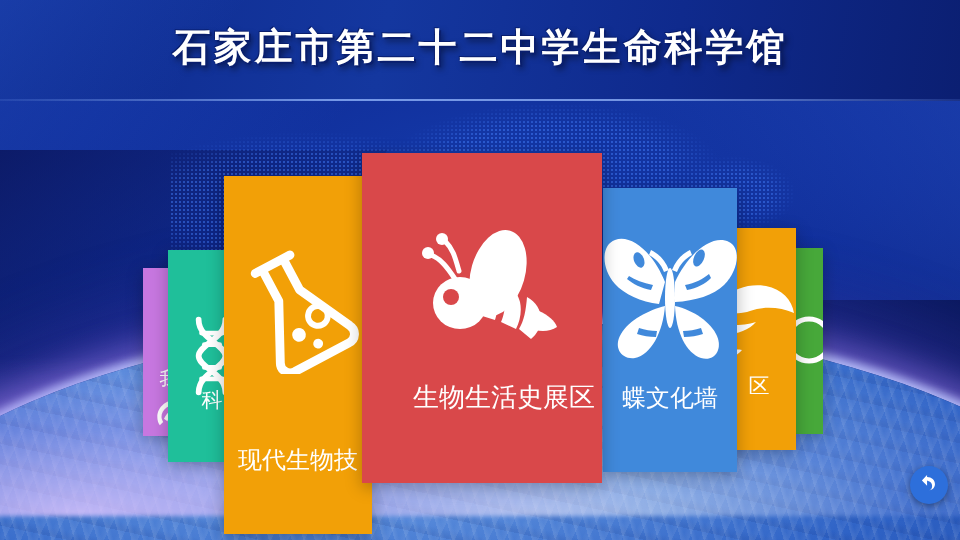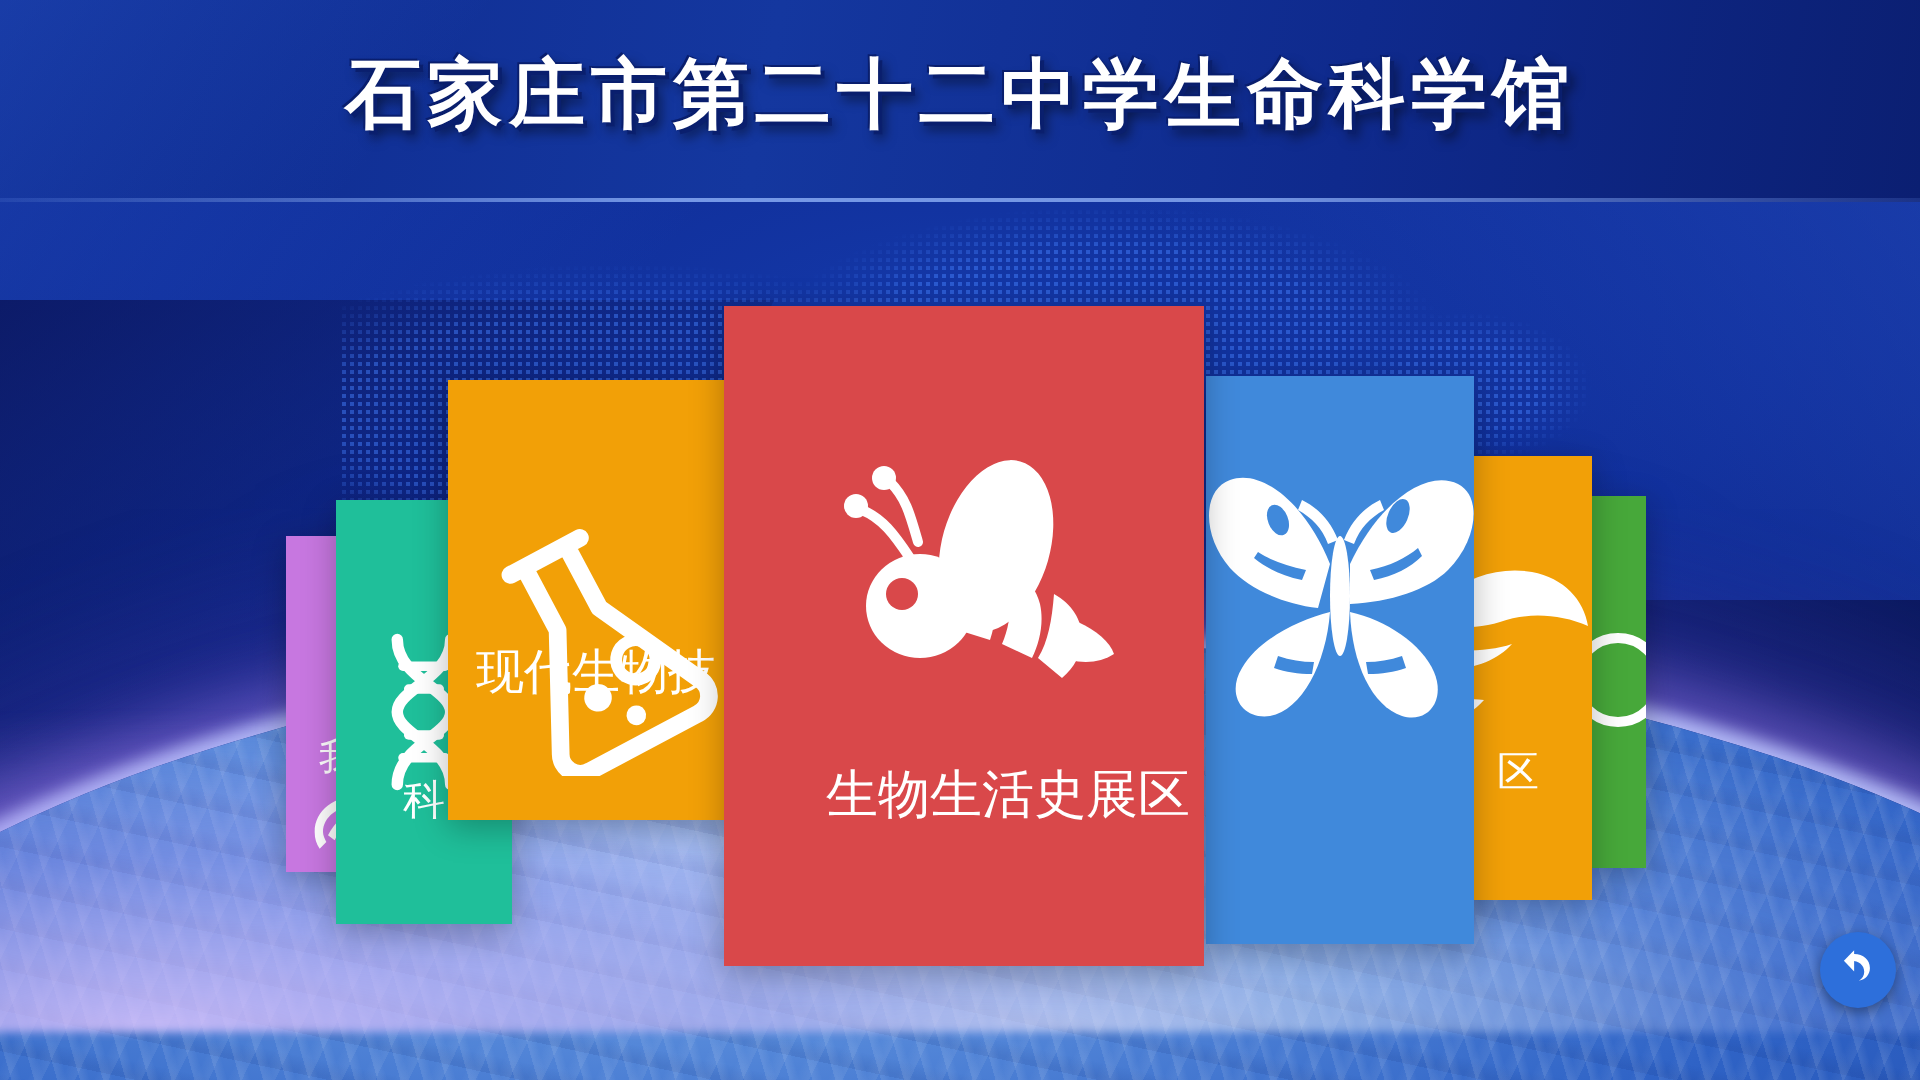--- a/index.html
+++ b/index.html
@@ -160,21 +160,21 @@
   }
 
   
   #card-0 { left: 143px; top: 268px; width: 52px;  height: 168px; background: #c777e0; z-index: 1; }
   #card-0 .cap { bottom: 44px; font-size: 19px; }
 
   #card-1 { left: 168px; top: 250px; width: 88px;  height: 212px; background: #1fbf9a; z-index: 2; }
   #card-1 .cap { bottom: 48px; font-size: 21px; }
   #card-1 .icon { top: 64px; }
 
-  #card-2 { left: 224px; top: 190px; width: 148px; height: 220px; background: #f2a007; z-index: 3; }
+  #card-2 { left: 224px; top: 176px; width: 148px; height: 358px; background: #f2a007; z-index: 3; }
   #card-2 .cap { bottom: 58px; font-size: 24px; }
   #card-2 .icon { top: 74px; }
 
   #card-3 { left: 362px; top: 153px; width: 240px; height: 330px; background: #d9484a; z-index: 6; }
   #card-3 .cap { bottom: 68px; font-size: 26px; padding-left: 44px; }
   #card-3 .icon { top: 60px; }
 
   #card-4 { left: 603px; top: 188px; width: 134px; height: 284px; background: #4089db; z-index: 5; }
   #card-4 .cap { bottom: 58px; font-size: 24px; }
   #card-4 .icon { top: 36px; }
@@ -314,20 +314,21 @@
           <g fill="#4089db">
             <ellipse cx="44" cy="36" rx="5" ry="8" transform="rotate(-22 44 36)"></ellipse>
             <ellipse cx="104" cy="34" rx="5" ry="9" transform="rotate(24 104 34)"></ellipse>
             <path d="M34 52c6 4 14 7 24 9l-2 5c-10-2-18-6-24-11z"></path>
             <path d="M114 50c-6 5-14 9-24 11l2 5c10-2 18-6 24-12z"></path>
             <path d="M44 104c6 2 12 3 18 3l-1 6c-7 0-13-1-19-3z"></path>
             <path d="M106 104c-6 2-12 3-18 3l1 6c7 0 13-1 19-3z"></path>
           </g>
         </svg>
       </span>
+      <span class="cap">蝶文化墙</span>
     </div>
 
     <div class="card" id="card-5">
       <span class="icon">
         <svg width="110" height="120" viewBox="0 0 110 120" aria-hidden="true">
           <g fill="#fff">
             <path d="M4 42C16 22 40 10 62 14c16 3 26 14 28 27-14-6-30-7-44-2-12 4-24 2-42 3z"></path>
             <path d="M10 52c14 2 30 2 42-2-8 9-22 14-38 12z"></path>
             <path d="M0 92c10-10 24-16 38-14-8 9-22 15-38 14z"></path>
           </g>

